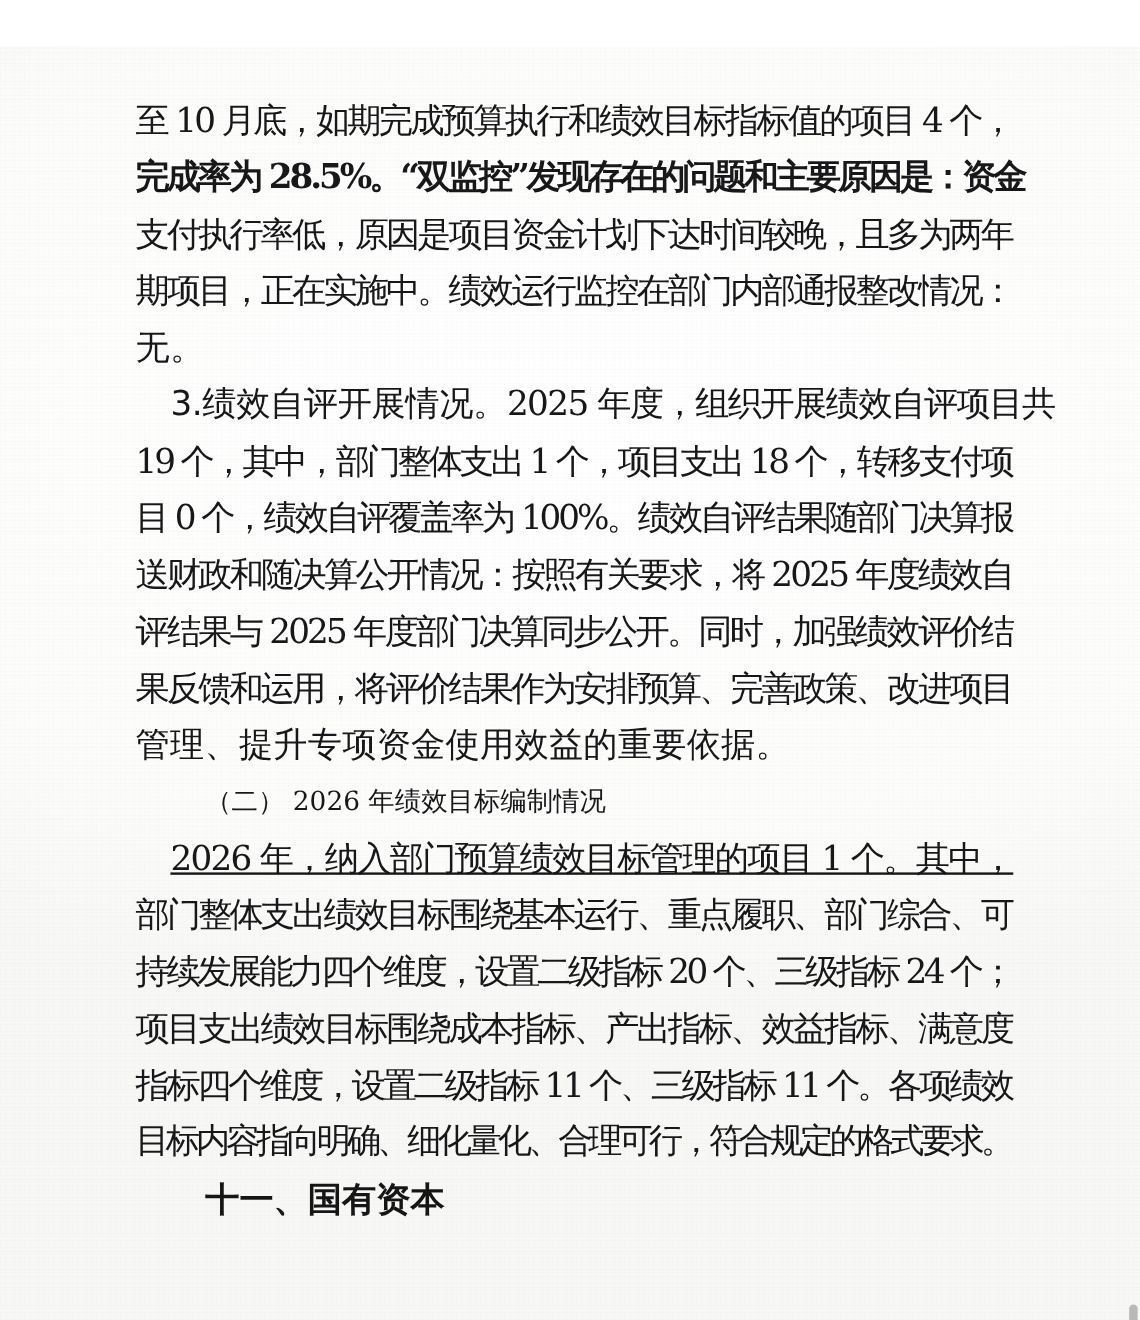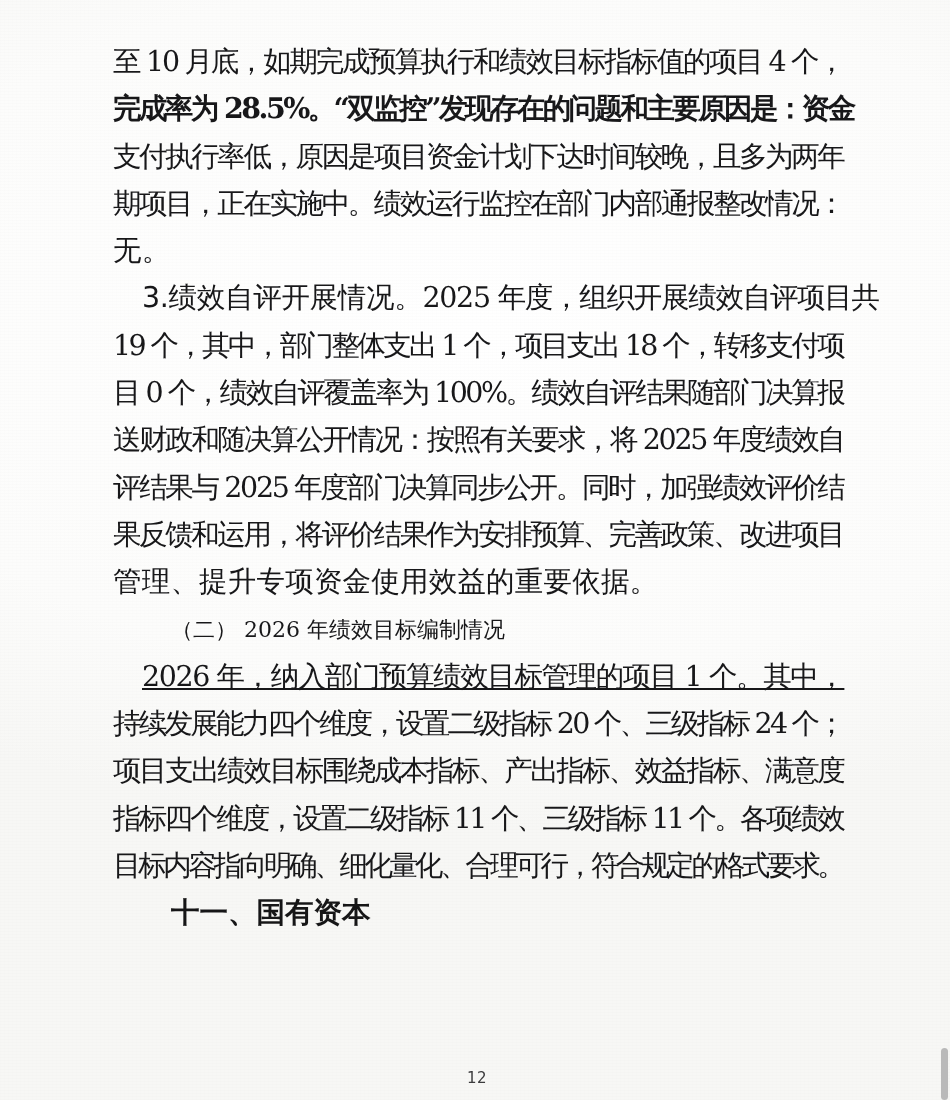--- a/index.html
+++ b/index.html
@@ -15,20 +15,21 @@
     position: relative;
   }
 
   
   #page {
     position: absolute;
     inset: 0;
     background: #fefefe;
     background-image:
       radial-gradient(ellipse 900px 500px at 50% 30%, rgba(255,255,255,1) 0%, rgba(252,252,251,1) 70%, rgba(247,247,245,1) 100%);
+    margin-top: 39px;
   }
 
   
   #grain {
     position: absolute;
     inset: 0;
     pointer-events: none;
     opacity: .035;
     background-image:
       repeating-linear-gradient(0deg, rgba(0,0,0,.5) 0px, rgba(0,0,0,0) 1px, rgba(0,0,0,0) 3px),
@@ -136,24 +137,25 @@
       <div class="line just" style="letter-spacing: -2.34531px;">送财政和随决算公开情况：按照有关要求，将 2025 年度绩效自</div>
       <div class="line just" style="letter-spacing: -2.34531px;">评结果与 2025 年度部门决算同步公开。同时，加强绩效评价结</div>
       <div class="line just" style="letter-spacing: -2.41516px;">果反馈和运用，将评价结果作为安排预算、完善政策、改进项目</div>
       <div class="line just">管理、提升专项资金使用效益的重要依据。</div>
     </div>
 
     <div class="sub-heading ind2">（二） 2026 年绩效目标编制情况</div>
 
     <div>
       <div class="line just ind1" style="letter-spacing: -1.4153px; text-decoration: underline;">2026 年，纳入部门预算绩效目标管理的项目 1 个。其中，</div>
+      <div class="line just" style="letter-spacing: -2.41516px;">部门整体支出绩效目标围绕基本运行、重点履职、部门综合、可</div>
       <div class="line just" style="letter-spacing: -2.76484px;">持续发展能力四个维度，设置二级指标 20 个、三级指标 24 个；</div>
       <div class="line just" style="letter-spacing: -2.41516px;">项目支出绩效目标围绕成本指标、产出指标、效益指标、满意度</div>
       <div class="line just" style="letter-spacing: -2.76484px;">指标四个维度，设置二级指标 11 个、三级指标 11 个。各项绩效</div>
-      <div class="line just" style="letter-spacing: -3.34687px;">目标内容指向明确、细化量化、合理可行，符合规定的格式要求。</div>
+      <div class="line just" style="letter-spacing: -3.34687px; font-family: Liberation Serif, serif;">目标内容指向明确、细化量化、合理可行，符合规定的格式要求。</div>
     </div>
 
     <div class="heading ind2">十一、国有资本</div>
 
 
   </div>
 
   <div id="page-number">12</div>
 
   <div id="grain"></div>

